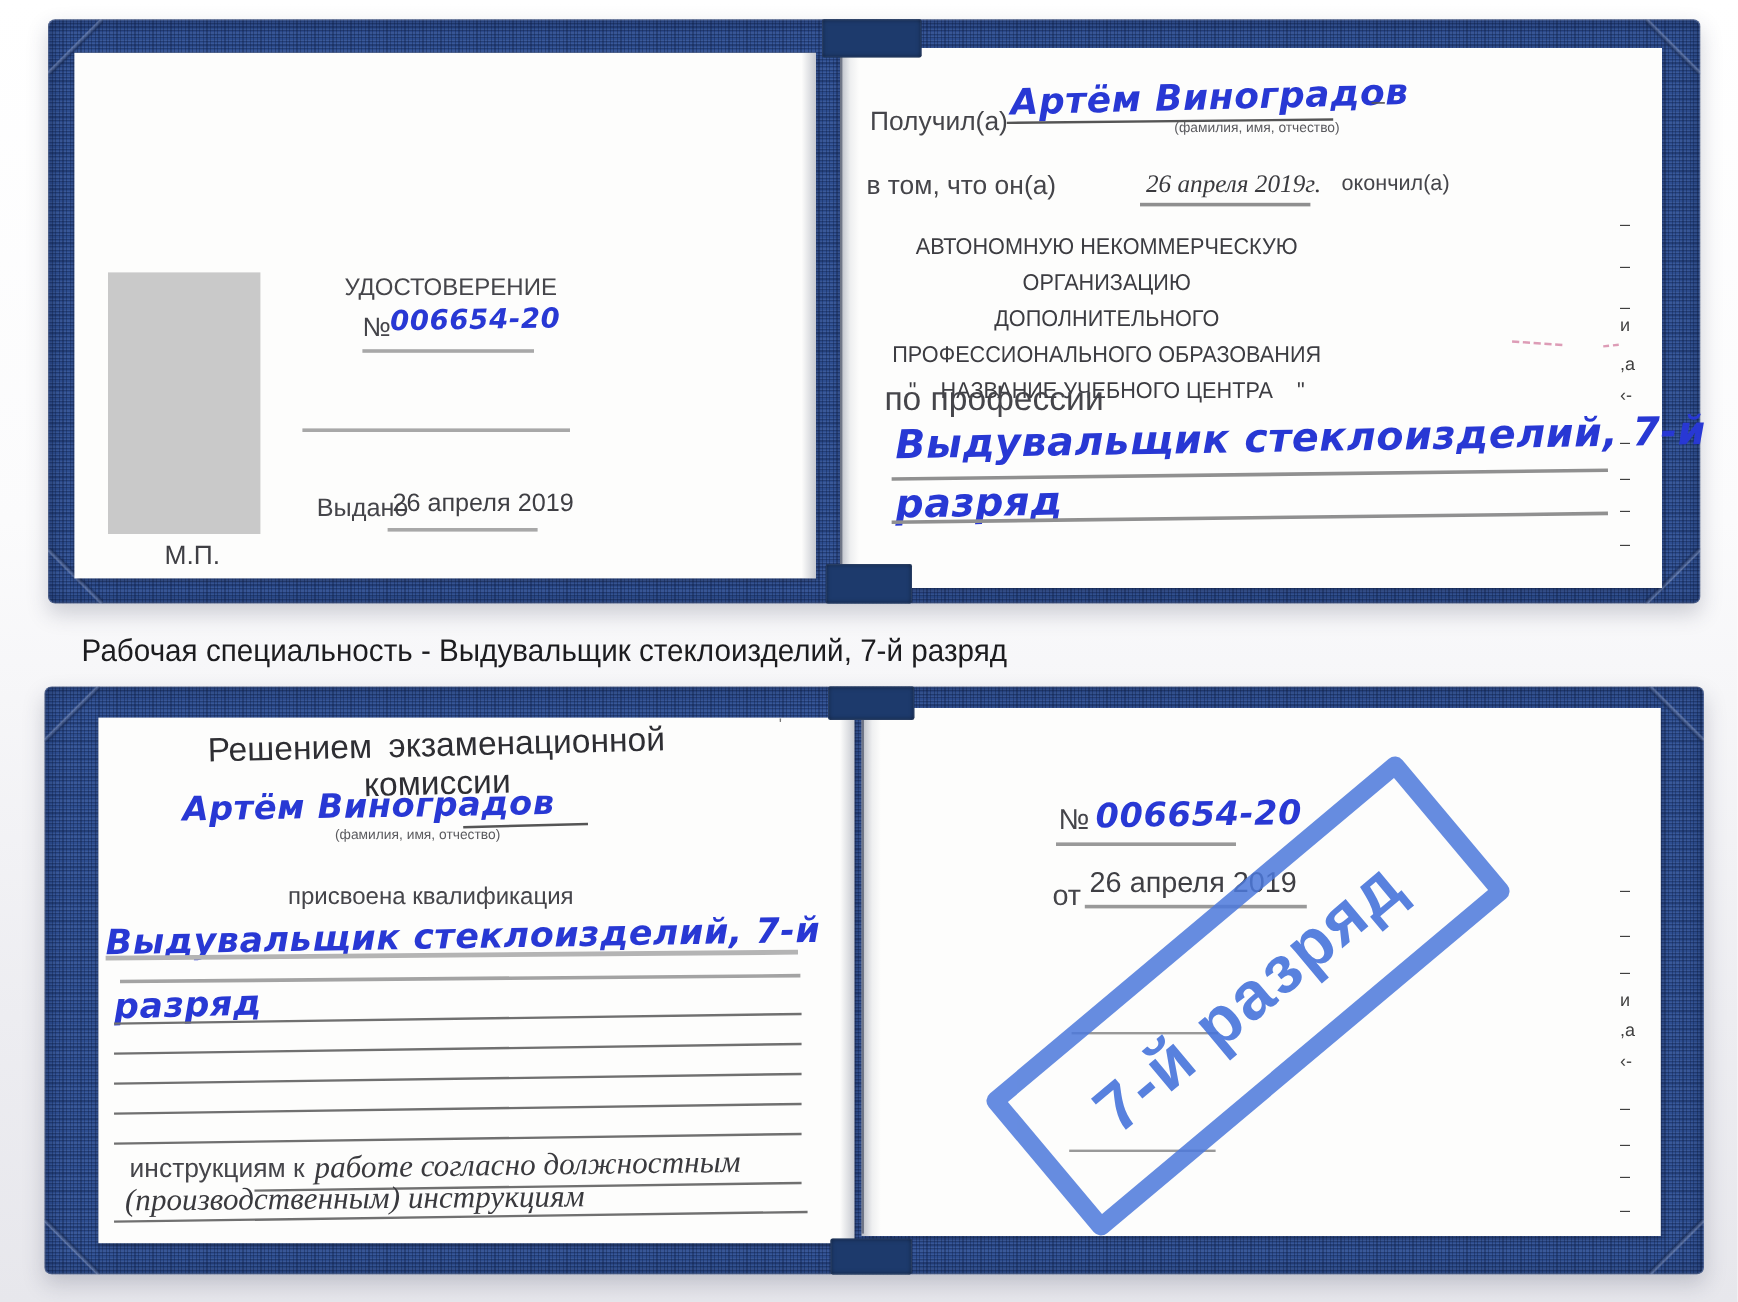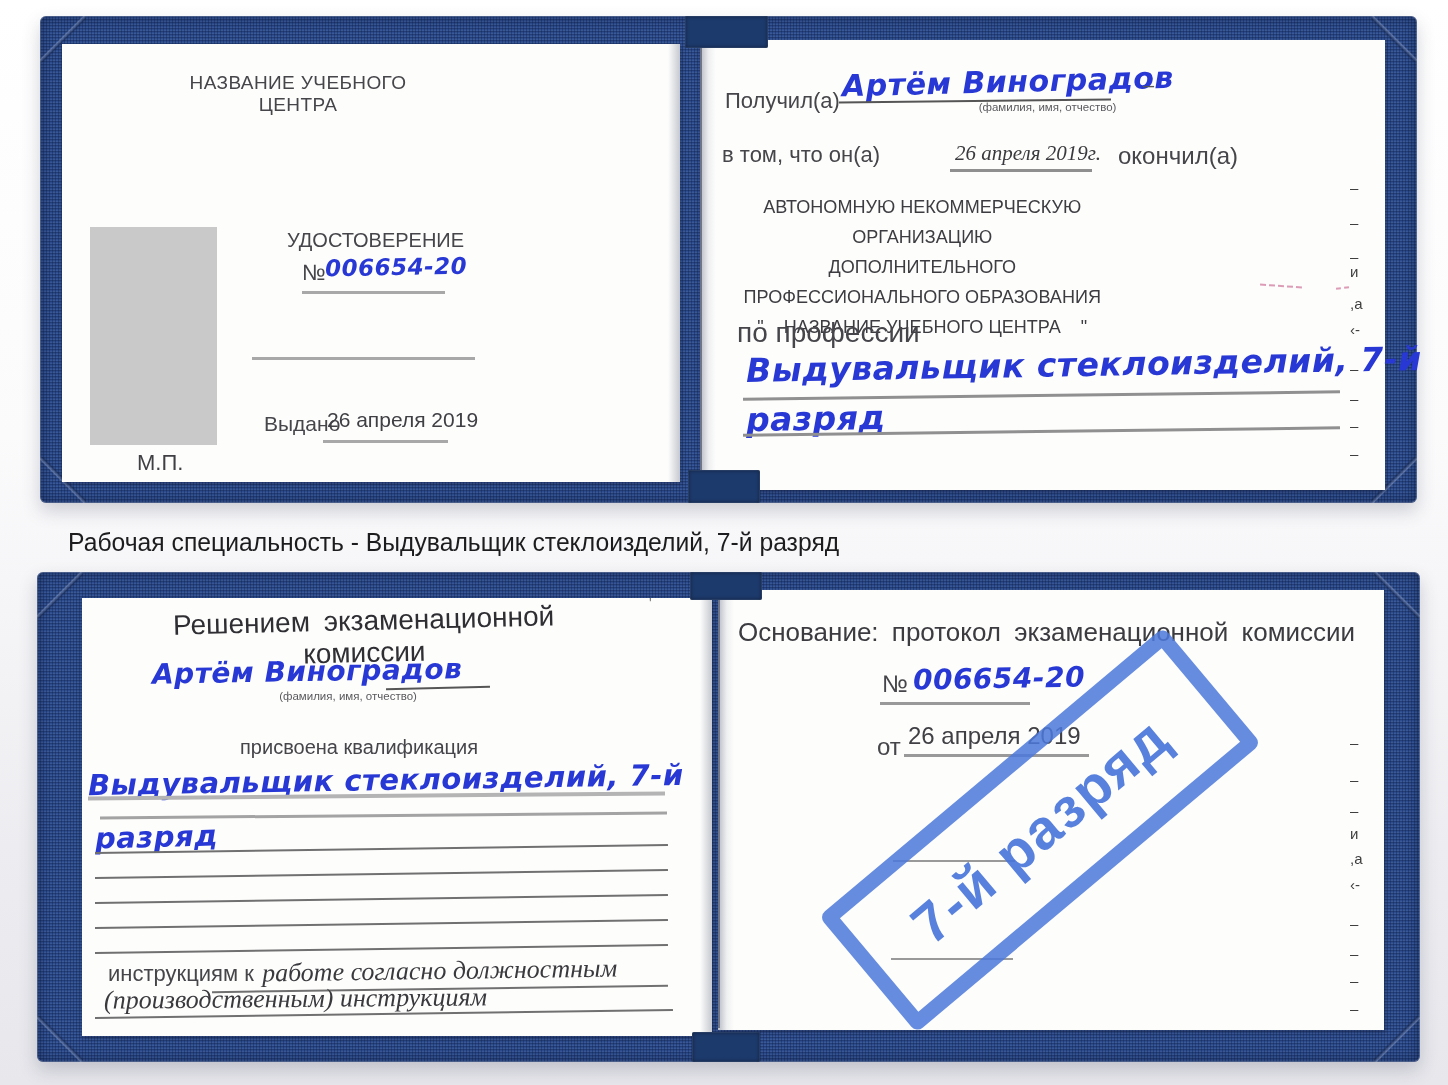--- a/index.html
+++ b/index.html
@@ -53,41 +53,40 @@
     <div class="miter tl"></div>
     <div class="miter tr"></div>
     <div class="miter bl"></div>
     <div class="miter br"></div>
     <div class="page left" style="left:22px;top:28px;width:618px;height:438px;"></div>
     <div class="page right" style="left:660px;top:24px;width:685px;height:450px;"></div>
     <div class="staple" style="left:645px;top:0;width:83px;height:32px;"></div>
     <div class="staple" style="left:648px;top:454px;width:72px;height:33px;"></div>
   </div>
 
-  <div class="t" style="left:178px;top:72px;width:240px;text-align:center;font-size:19px;letter-spacing:.4px;">НАЗВАНИЕ УЧЕБНОГО ЦЕНТРА</div>
   <div class="photo" style="left:90px;top:227px;width:127px;height:218px;"></div>
   <div class="t" style="left:287px;top:229px;width:150px;text-align:center;font-size:20px;">УДОСТОВЕРЕНИЕ</div>
   <div class="t" style="left:302px;top:260px;font-size:22px;">№</div>
   <div class="hand" style="left:325px;top:254px;font-size:23px;transform:rotate(-1deg);">006654-20</div>
   <div class="ln" style="left:302px;top:291px;width:143px;height:3px;"></div>
   <div class="ln" style="left:252px;top:357px;width:223px;height:3px;"></div>
   <div class="t" style="left:264px;top:412px;font-size:21px;">Выдано</div>
   <div class="t" style="left:327px;top:408px;font-size:21px;color:#3f3f44;">26 апреля 2019</div>
   <div class="ln" style="left:323px;top:440px;width:125px;height:3px;"></div>
   <div class="t" style="left:137px;top:450px;font-size:22px;color:#3f3f44;">М.П.</div>
 
   <div class="t" style="left:725px;top:77px;font-size:22px;margin-top:11px;">Получил(а)</div>
   <div class="hand" style="left:842px;top:64px;font-size:30px;transform:rotate(-1.5deg);">Артём Виноградов</div>
   <div class="ln" style="left:839px;top:100px;width:272px;height:2px;background:#555;transform:rotate(-.6deg);"></div>
   <div class="hint" style="left:975px;top:101px;width:145px;">(фамилия, имя, отчество)</div>
   <div class="t" style="left:1143px;top:74px;font-size:20px;color:#555;">–</div>
   <div class="t" style="left:722px;top:142px;font-size:22px;">в том, что он(а)</div>
   <div class="pserif" style="left:955px;top:141px;font-size:21px;text-align:right;">26 апреля 2019г.</div>
   <div class="ln" style="left:950px;top:169px;width:142px;height:2.5px;background:#8f8f8f;"></div>
-  <div class="t" style="left:1118px;top:142px;font-size:24px;">окончил(а)</div>
+  <div class="t" style="left:1118px;top:142px;font-size:18px;">окончил(а)</div>
   <div class="t narrow" style="left:718px;top:192px;width:430px;text-align:center;font-size:19px;line-height:30px;color:#3c3c41;">
     <div>АВТОНОМНУЮ НЕКОММЕРЧЕСКУЮ ОРГАНИЗАЦИЮ</div>
     <div>ДОПОЛНИТЕЛЬНОГО ПРОФЕССИОНАЛЬНОГО ОБРАЗОВАНИЯ</div>
     <div class="keep-spaces">"    НАЗВАНИЕ УЧЕБНОГО ЦЕНТРА    "</div>
   </div>
   <div class="t" style="left:737px;top:317px;font-size:28px;">по профессии</div>
   <div class="hand" style="left:746px;top:345px;font-size:33px;transform:rotate(-1deg);">Выдувальщик стеклоизделий, 7-й</div>
   <div class="ln" style="left:743px;top:394px;width:597px;height:2.5px;background:#909090;transform:rotate(-.7deg);"></div>
   <div class="hand" style="left:746px;top:399px;font-size:33px;transform:rotate(-1deg);">разряд</div>
   <div class="ln" style="left:743px;top:430px;width:597px;height:2.5px;background:#909090;transform:rotate(-.7deg);"></div>
@@ -132,21 +131,20 @@
   <div class="ln" style="left:95px;top:873px;width:573px;height:2px;background:#707070;transform:rotate(-.8deg);"></div>
   <div class="ln" style="left:95px;top:898px;width:573px;height:2px;background:#707070;transform:rotate(-.8deg);"></div>
   <div class="ln" style="left:95px;top:923px;width:573px;height:2px;background:#707070;transform:rotate(-.8deg);"></div>
   <div class="ln" style="left:95px;top:948px;width:573px;height:2px;background:#707070;transform:rotate(-.8deg);"></div>
   <div class="t" style="left:108px;top:961px;font-size:22px;">инструкциям к</div>
   <div class="pserif" style="left:262px;top:956px;font-size:26px;transform:rotate(-.8deg);">работе согласно должностным</div>
   <div class="ln" style="left:212px;top:988px;width:456px;height:2px;background:#707070;transform:rotate(-.8deg);"></div>
   <div class="pserif" style="left:104px;top:984px;font-size:26px;transform:rotate(-.5deg);">(производственным) инструкциям</div>
   <div class="ln" style="left:95px;top:1013px;width:578px;height:2px;background:#707070;transform:rotate(-.8deg);"></div>
 
-  <div class="t" style="left:738px;top:617px;font-size:26px;color:#3b3b40;word-spacing:6px;white-space:nowrap;">Основание: протокол экзаменационной комиссии</div>
   <div class="t" style="left:882px;top:670px;font-size:24px;">№</div>
   <div class="hand" style="left:913px;top:662px;font-size:28px;transform:rotate(-1deg);">006654-20</div>
   <div class="ln" style="left:880px;top:702px;width:150px;height:2.5px;background:#999;"></div>
   <div class="t" style="left:877px;top:733px;font-size:24px;">от</div>
   <div class="t" style="left:908px;top:722px;font-size:24px;color:#3f3f44;">26 апреля 2019</div>
   <div class="ln" style="left:904px;top:754px;width:185px;height:2.5px;background:#999;"></div>
   <div class="ln" style="left:893px;top:860px;width:122px;height:2px;background:#999;"></div>
   <div class="ln" style="left:891px;top:958px;width:122px;height:2px;background:#999;"></div>
 
   <div class="stamp">

